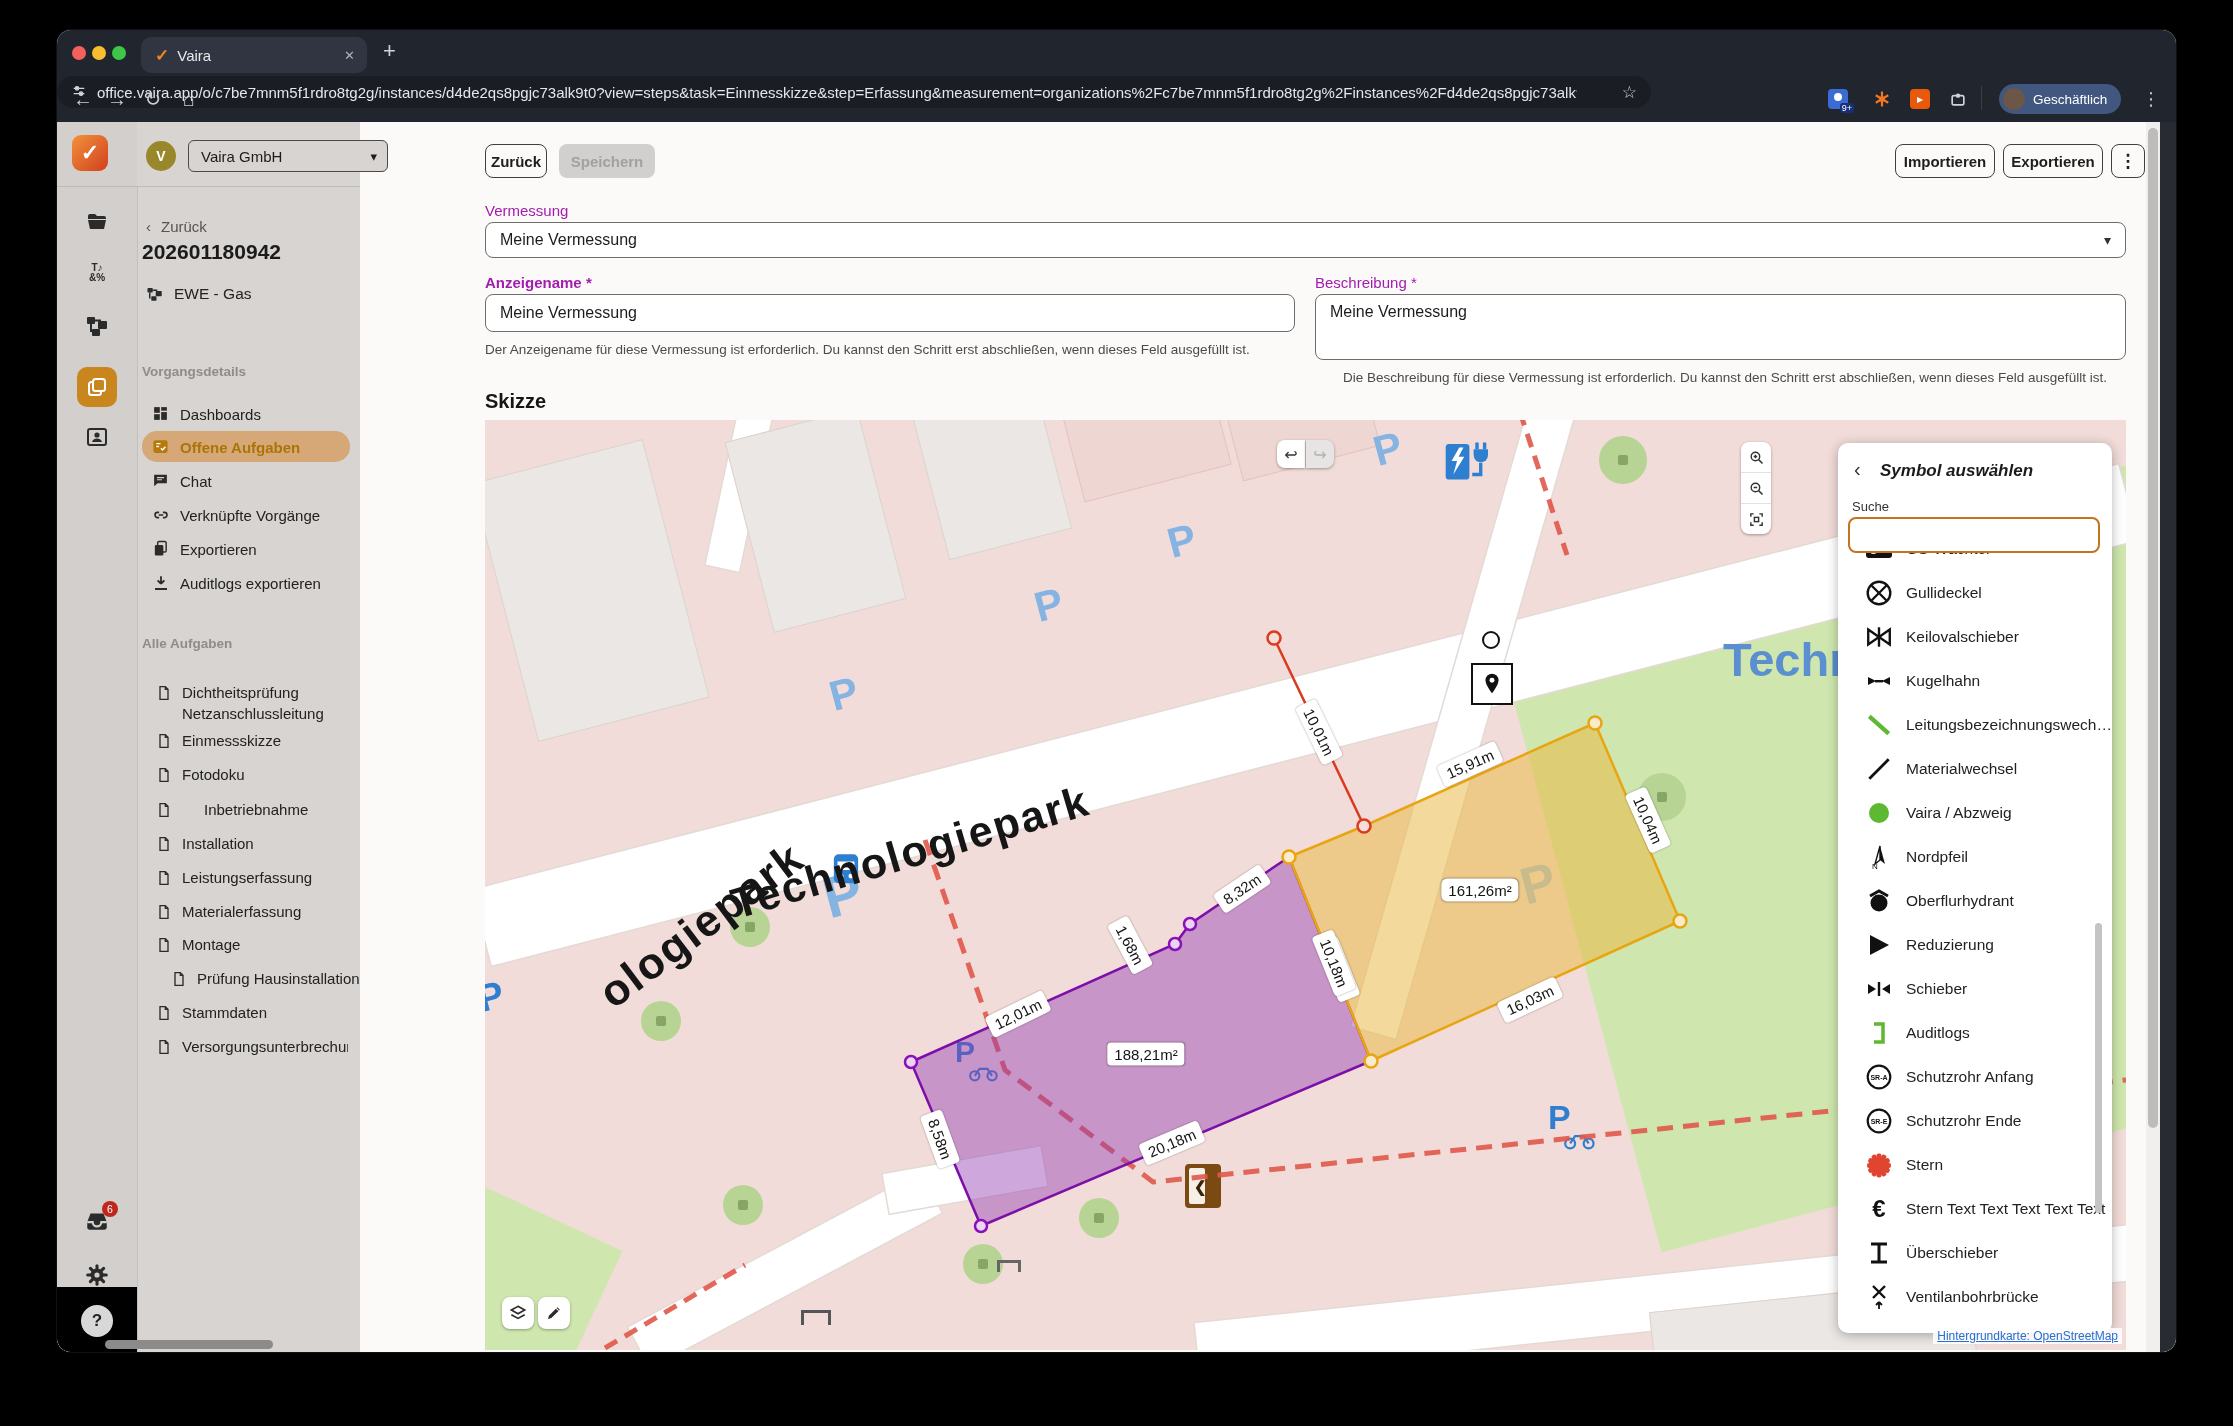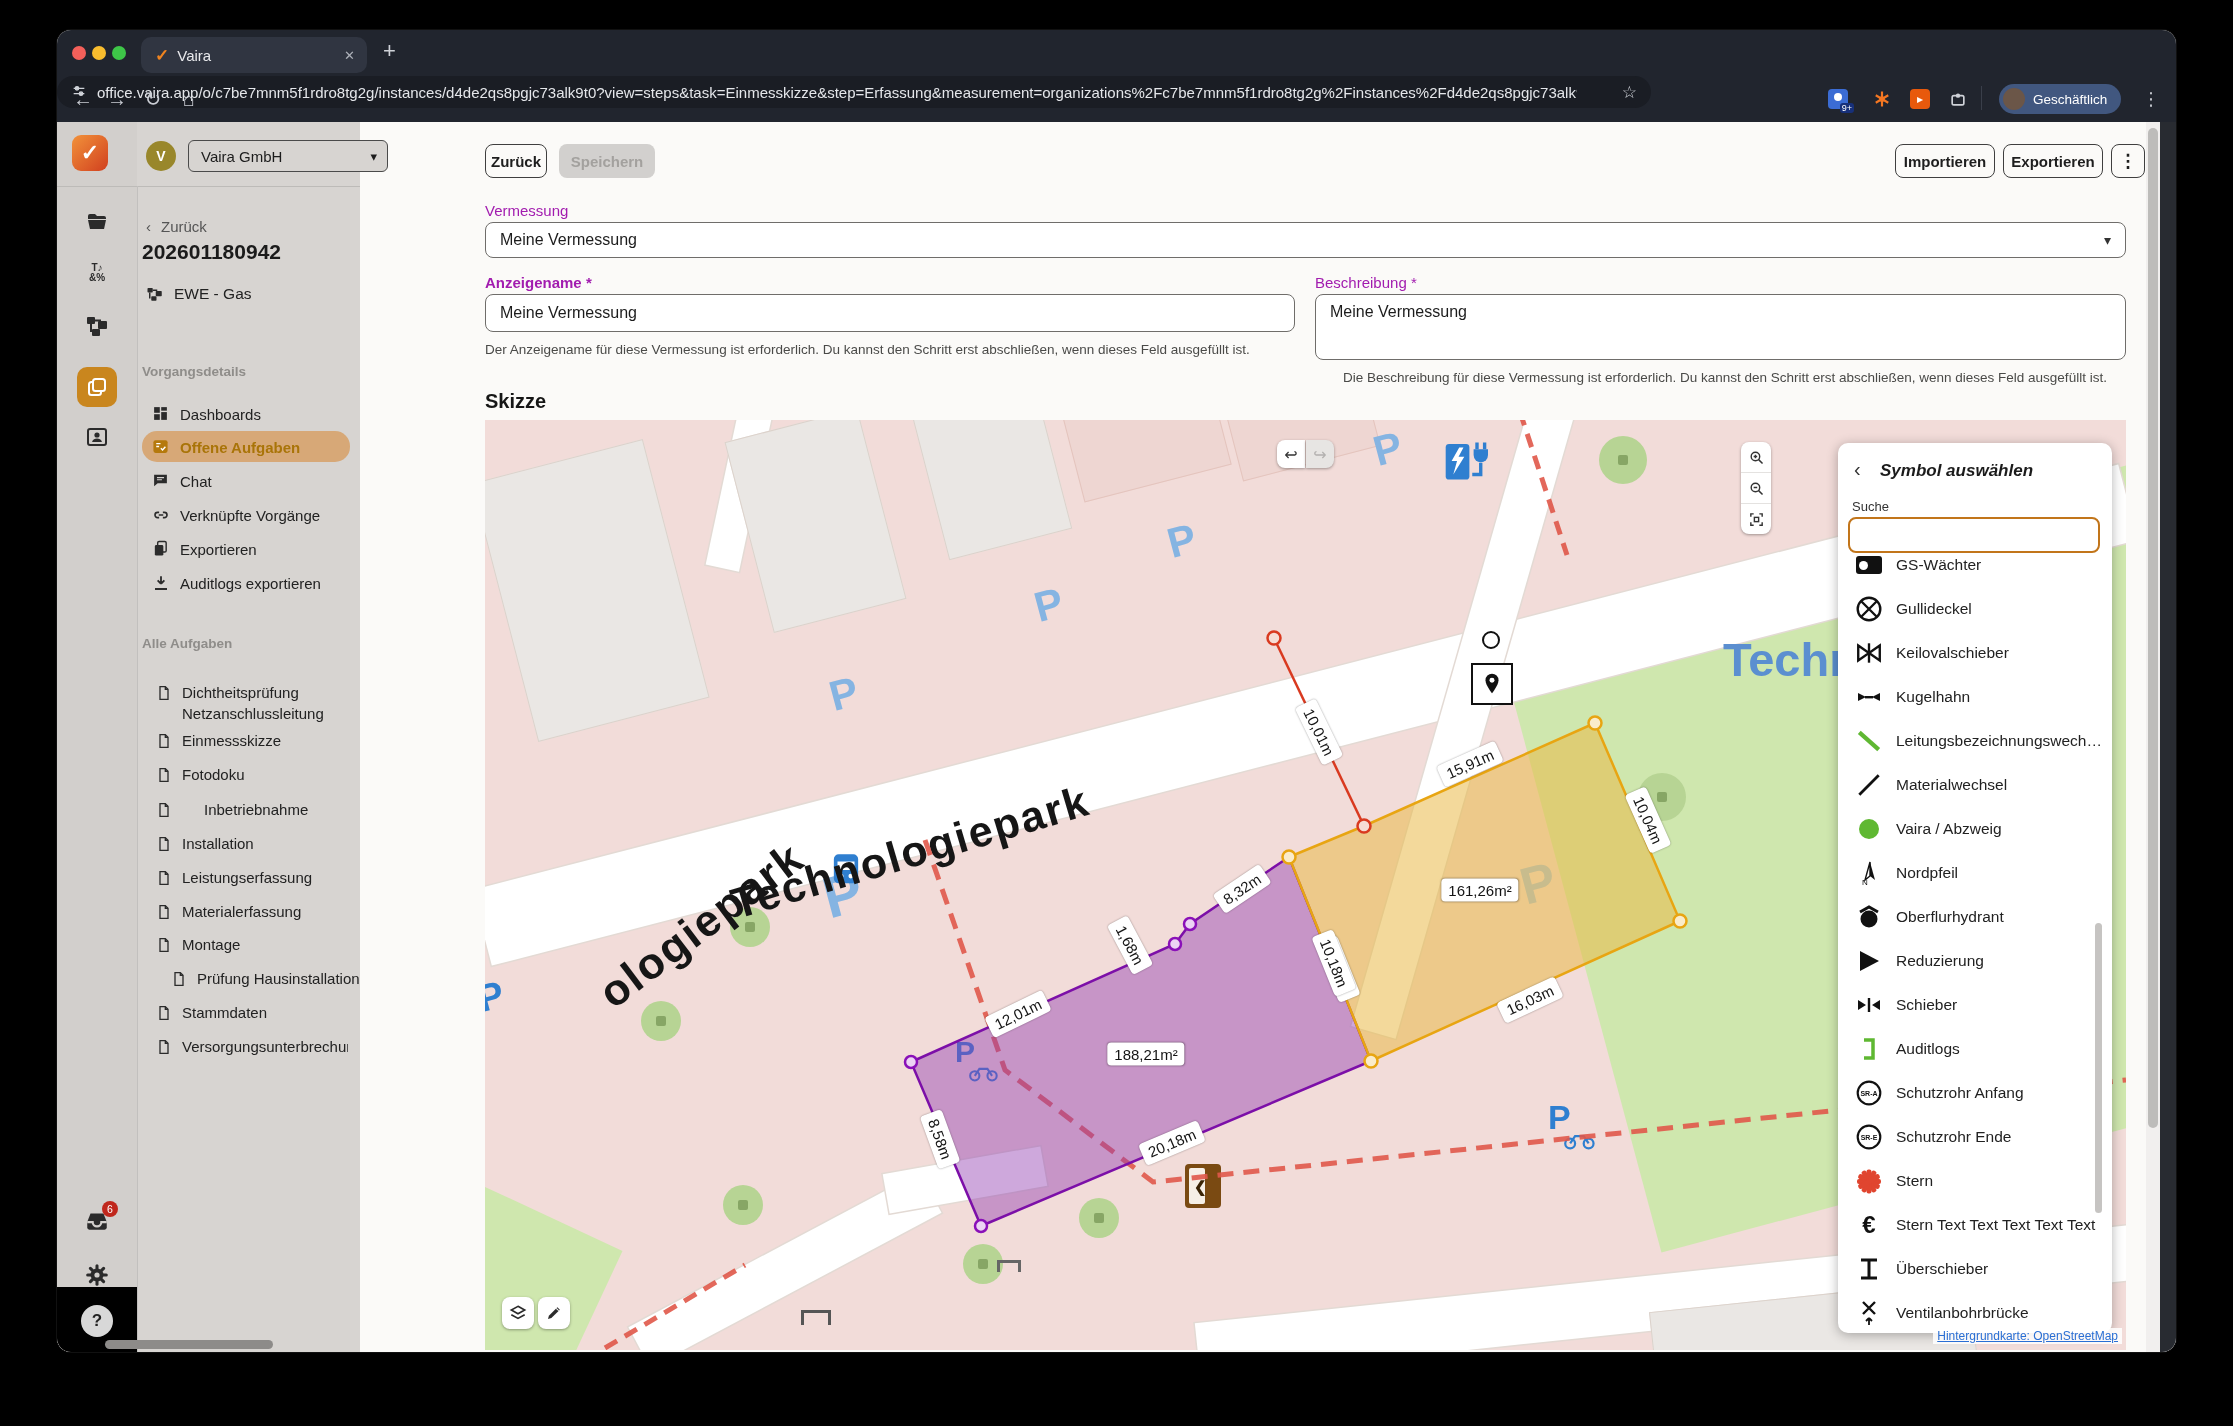--- a/index.html
+++ b/index.html
@@ -457,21 +457,21 @@
       </g>
       <g>
         <circle cx="789" cy="218" r="6.5" fill="#f6ddd5" stroke="#d93a20" stroke-width="2.5"></circle>
         <circle cx="879" cy="406" r="6.5" fill="#f6ddd5" stroke="#d93a20" stroke-width="2.5"></circle>
       </g>
     </svg>
 
     <span class="pill" style="left:834px;top:312px;transform:translate(-50%,-50%) rotate(64deg);">10,01m</span>
     <span class="pill" style="left:985px;top:344px;transform:translate(-50%,-50%) rotate(-24deg);">15,91m</span>
     <span class="pill" style="left:1163px;top:400px;transform:translate(-50%,-50%) rotate(66deg);">10,04m</span>
-    <span class="pill" style="left:995px;top:470px;transform:translate(-50%,-50%);">161,26m²</span>
+    <span class="pill" style="left:995px;top:470px;transform:translate(-50%,-50%);border-radius:6px;">161,26m²</span>
     <span class="pill" style="left:1045px;top:580px;transform:translate(-50%,-50%) rotate(-25deg);">16,03m</span>
     <span class="pill" style="left:853px;top:549px;transform:translate(-50%,-50%) rotate(68deg);">10,18m</span>
     <span class="pill" style="left:849px;top:543px;transform:translate(-50%,-50%) rotate(68deg);">10,18m</span>
     <span class="pill" style="left:757px;top:469px;transform:translate(-50%,-50%) rotate(-34deg);">8,32m</span>
     <span class="pill" style="left:645px;top:525px;transform:translate(-50%,-50%) rotate(62deg);">1,68m</span>
     <span class="pill" style="left:533px;top:594px;transform:translate(-50%,-50%) rotate(-26deg);">12,01m</span>
     <span class="pill" style="left:455px;top:719px;transform:translate(-50%,-50%) rotate(70deg);">8,58m</span>
     <span class="pill" style="left:687px;top:723px;transform:translate(-50%,-50%) rotate(-23deg);">20,18m</span>
     <span class="pill" style="left:661px;top:634px;transform:translate(-50%,-50%);">188,21m²</span>
 
@@ -523,21 +523,21 @@
           <path d="M15 5.7l3.3 3.3" stroke="#fff" stroke-width="1.4"></path>
         </svg>
       </div>
 
     <div id="panel" class="abs">
       <span style="position:absolute;left:16px;top:15px;font-size:20px;color:#333;">‹</span>
       <span style="position:absolute;left:42px;top:18px;font-size:17px;font-weight:bold;color:#1b1b1b;font-style:italic;">Symbol auswählen</span>
       <span style="position:absolute;left:14px;top:56px;font-size:13px;color:#333;">Suche</span>
       <input style="position: absolute; left: 10px; top: 74px; width: 252px; height: 36px; border: 2.5px solid rgb(194, 117, 26); border-radius: 8px; box-sizing: border-box; background: rgb(255, 255, 255); z-index: 5; font-family: &quot;Liberation Sans&quot;, sans-serif; font-size: 15px; padding: 0px 10px;" value="">
 
-      <div style="position:absolute;left:0;top:100px;width:262px;height:806px;overflow:hidden;z-index:1;">
+      <div style="position:absolute;left:0;top:84px;width:262px;height:806px;overflow:hidden;z-index:1;padding-left:10px;">
         <div class="prow">
           <span class="ic">
               <span style="width:26px;height:18px;background:#111;border-radius:3px;position:relative;display:block;">
                 <span style="position:absolute;left:3px;top:5px;width:9px;height:9px;border-radius:50%;background:#fff;"></span>
               </span>
             </span>
           <span class="lb">GS-Wächter</span>
         </div>
         <div class="prow">
           <span class="ic">

